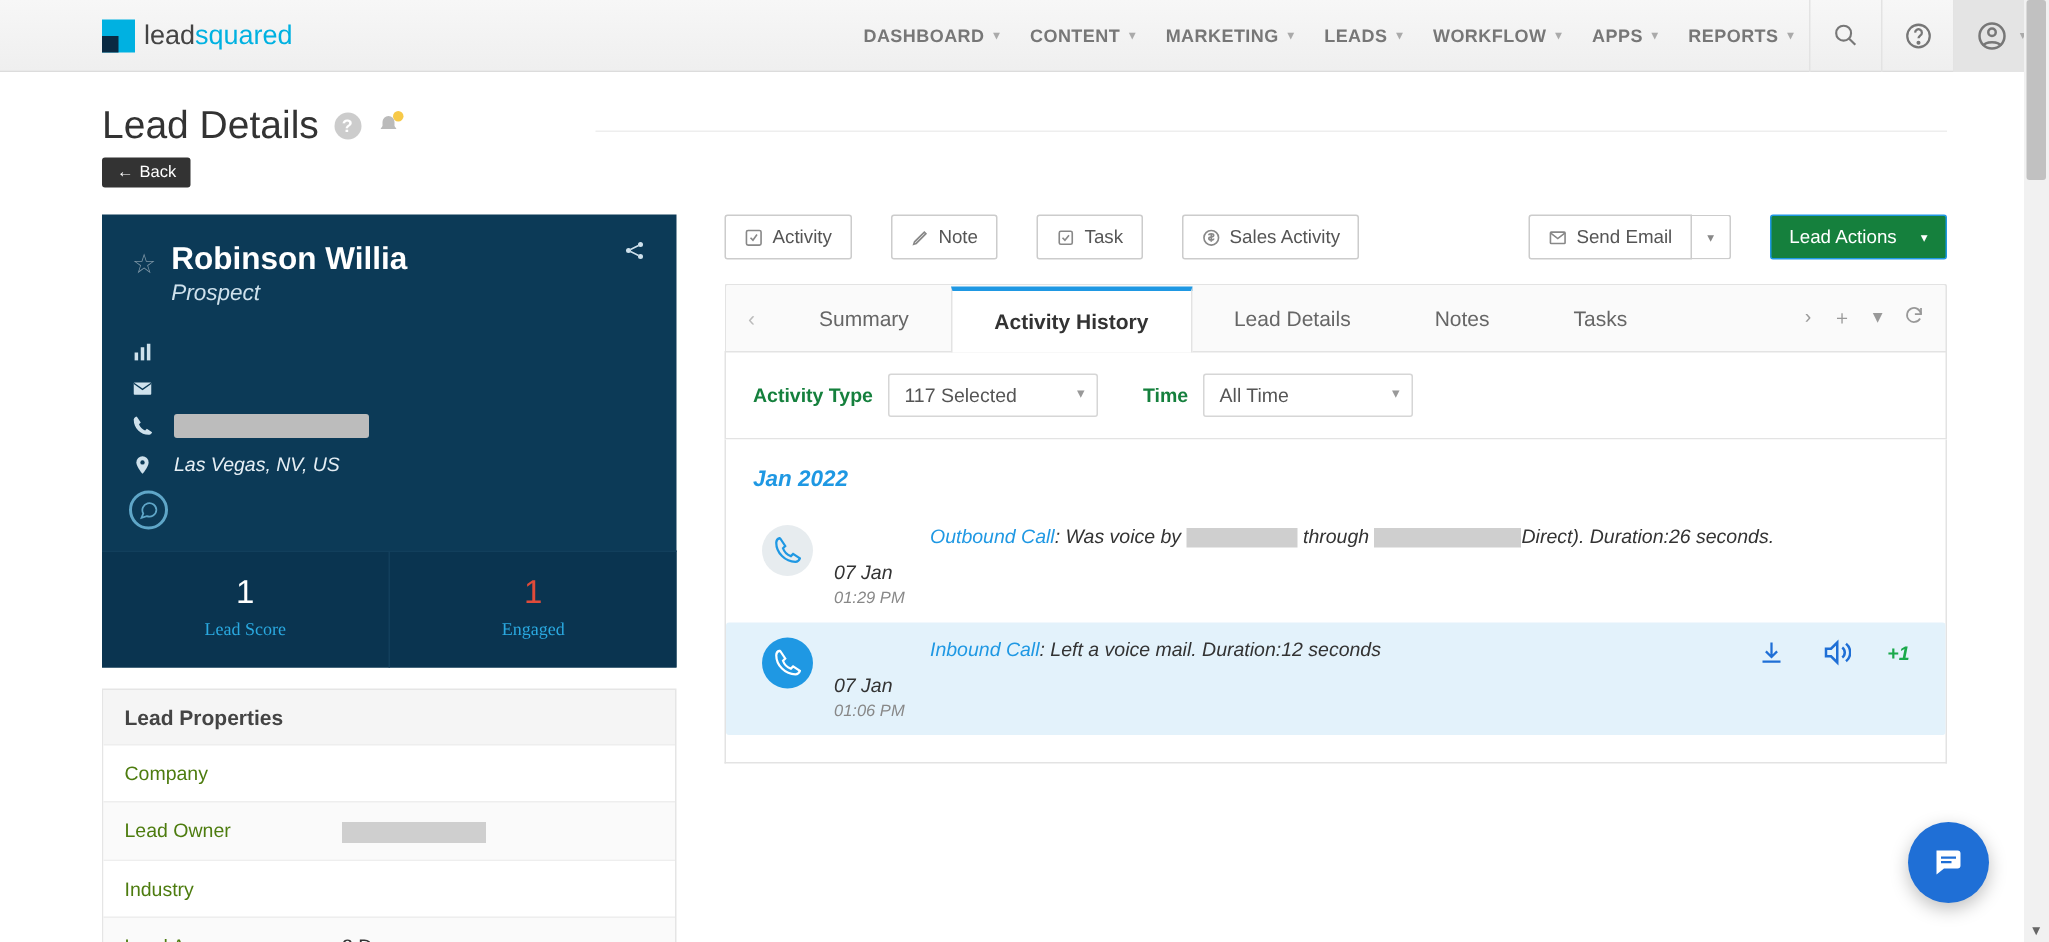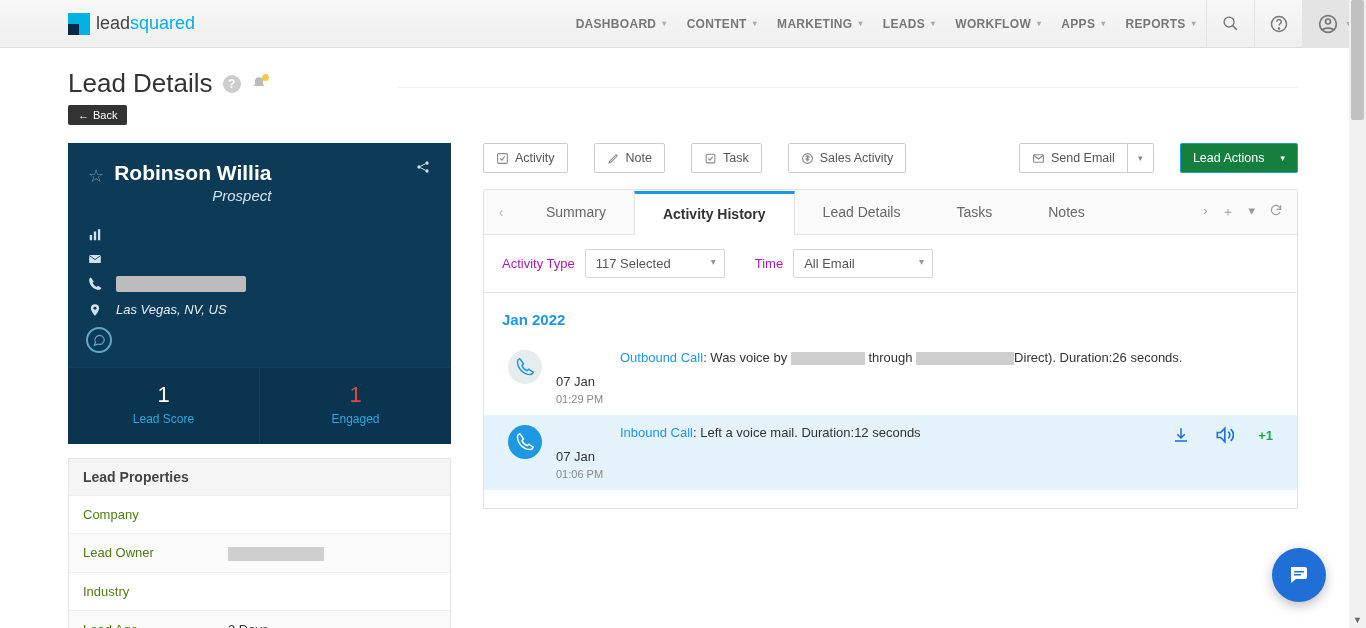--- a/index.html
+++ b/index.html
@@ -40,33 +40,33 @@
 
   .cols{display:flex; gap:32px; margin-top:18px; align-items:flex-start;}
   .leftcol{width:383px; flex-shrink:0;}
   .rightcol{flex:1; min-width:0;}
 
   
   .leadcard{background:#0c3a57; color:#fff; position:relative;}
   .leadcard-head{padding:18px 20px 14px 20px; display:flex; gap:10px; position:relative;}
   .star{color:#7d95a5; font-size:18px; margin-top:4px;}
   .leadname{font-size:21px; font-weight:600;}
-  .leadstage{font-style:italic; color:#cfe1ec; font-size:15px; margin-top:2px;text-align:right;}
+  .leadstage{font-style:italic; color:#cfe1ec; font-size:15px; margin-top:2px;}
   .share{position:absolute; right:20px; top:16px; color:#cfe1ec; cursor:pointer;}
   .leadmeta{padding:0 20px 14px 20px;font-style:italic;}
   .metarow{display:flex; align-items:center; gap:12px; margin:10px 0; font-size:13px; color:#e5eef4;}
   .metaicon{width:16px; color:#cfe1ec; text-align:center;}
   .phonebox{background:#bcbcbc; width:130px; height:16px; border-radius:2px;}
   .chatbubble{margin-top:4px; margin-left:-2px; width:26px;height:26px;border:2px solid #5fa6c8;border-radius:50%;display:flex;align-items:center;justify-content:center;color:#5fa6c8;}
   .leadstats{display:flex; border-top:1px solid #123f5c; background:#0a3450;}
   .stat{flex:1; text-align:center; padding:14px 0 18px 0;}
   .stat:first-child{border-right:1px solid #123f5c;}
   .statnum{font-size:22px; font-weight:400;}
   .statnum.red{color:#e04b3a;}
-  .statlabel{font-size:12px; color:#2aa9e0; margin-top:4px;}
+  .statlabel{font-size:12px; color:#2aa9e0; margin-top:4px;font-family:Liberation Serif, serif;}
 
   .props{margin-top:14px; border:1px solid #e5e5e5;}
   .props-head{background:#f5f5f5; padding:10px 14px; font-size:14px; font-weight:600; color:#444;}
   .proprow{display:flex; padding:11px 14px; border-top:1px solid #eee; font-size:13px; color:#555;}
   .proprow:nth-child(odd){background:#fafafa;}
   .proprow:nth-child(even){background:#fff;}
   .propkey{width:145px; color:#4d7c0f;}
   .propval{color:#333;}
   .propval .mask{background:#cfcfcf; display:inline-block; width:96px; height:14px; vertical-align:middle;}
 
@@ -84,25 +84,25 @@
   .tabs{margin-top:16px; border:1px solid #e3e3e3; border-bottom:none; border-radius:2px 2px 0 0; background:#fafafa;}
   .tabrow{display:flex; align-items:center; height:44px; position:relative;}
   .tabarrow{width:34px; text-align:center; color:#bbb; cursor:pointer; font-size:14px;}
   .tab{padding:0 28px; height:44px; display:flex; align-items:center; color:#666; font-size:14px; cursor:pointer;}
   .tab.active{background:#fff; color:#333; border-top:3px solid #1f98e3; border-left:1px solid #e3e3e3; border-right:1px solid #e3e3e3; font-weight:600; margin-bottom:-1px;}
   .tabicons{margin-left:auto; display:flex; gap:14px; padding-right:14px; color:#999;}
   .tabicons span{cursor:pointer;}
 
   .filters{border:1px solid #e3e3e3; border-top:1px solid #e3e3e3; padding:14px 18px; display:flex; gap:30px; align-items:center; background:#fff; font-size:13px;}
   .filter{display:flex; align-items:center; gap:10px;}
-  .filter label{font-weight:400; color:#a21caf;}
+  .filter label{font-weight:700; color:#15803d;}
   .select{border:1px solid #d6d6d6; padding:6px 28px 6px 10px; min-width:140px; background:#fff; color:#555; position:relative; border-radius:2px; cursor:pointer;}
   .select::after{content:"▾"; position:absolute; right:8px; top:6px; font-size:10px; color:#999;}
 
-  .history{border:1px solid #e3e3e3; border-top:none; padding:18px; background:#fff;}
+  .history{border:1px solid #e3e3e3; border-top:none; padding:18px; background:#fff;font-style:italic;}
   .monthhdr{color:#1f98e3; font-size:15px; font-weight:600; margin-bottom:12px;}
   .actrow{display:flex; align-items:flex-start; gap:14px; padding:10px 6px; border-radius:2px;}
   .actrow.highlight{background:#e3f2fb; margin:0 -18px; padding:10px 24px;}
   .callicon{width:34px;height:34px;border-radius:50%;display:flex;align-items:center;justify-content:center; flex-shrink:0;}
   .callicon.out{background:#e7ecef; color:#1f98e3;}
   .callicon.in{background:#1f98e3; color:#fff;}
   .acttime{width:50px; font-size:13px; color:#333;margin-top:24px;}
   .acttime .hr2{font-size:11px; color:#888; margin-top:4px;}
   .actdesc{flex:1; font-size:13px; color:#333;}
   .actdesc .link{color:#1f98e3;}
@@ -338,22 +338,22 @@
             <span class="caret">▾</span>
           </button>
       </div>
 
       <div class="tabs">
         <div class="tabrow">
           <div class="tabarrow">‹</div>
           <div class="tab">Summary</div>
           <div class="tab active">Activity History</div>
           <div class="tab">Lead Details</div>
+          <div class="tab">Notes</div>
           <div class="tab">Tasks</div>
-          <div class="tab">Notes</div>
           <div class="tabicons">
             <span>›</span>
             <span>＋</span>
             <span>▾</span>
             <span>
                 <svg width="14" height="14" viewBox="0 0 24 24" fill="none" stroke="#999" stroke-width="2">
                   <path d="M20 11A8 8 0 1 0 19 16"></path>
                   <path d="M20 4v7h-7"></path>
                 </svg>
               </span>
@@ -361,21 +361,21 @@
         </div>
       </div>
 
       <div class="filters">
         <div class="filter">
           <label>Activity Type</label>
           <div class="select">117 Selected</div>
         </div>
         <div class="filter">
           <label>Time</label>
-          <div class="select">All Email</div>
+          <div class="select">All Time</div>
         </div>
       </div>
 
       <div class="history">
         <div class="monthhdr">Jan 2022</div>
 
         <div class="actrow">
           <div class="callicon out">
             <svg width="18" height="18" viewBox="0 0 24 24" fill="none" stroke="#1f98e3" stroke-width="2">
                 <path d="M6 2l4 6-2 2c1 3 4 6 7 7l2-2 6 4c-1 3-4 3-4 3-9 0-17-8-17-17 0 0 0-3 3-4z"></path>

